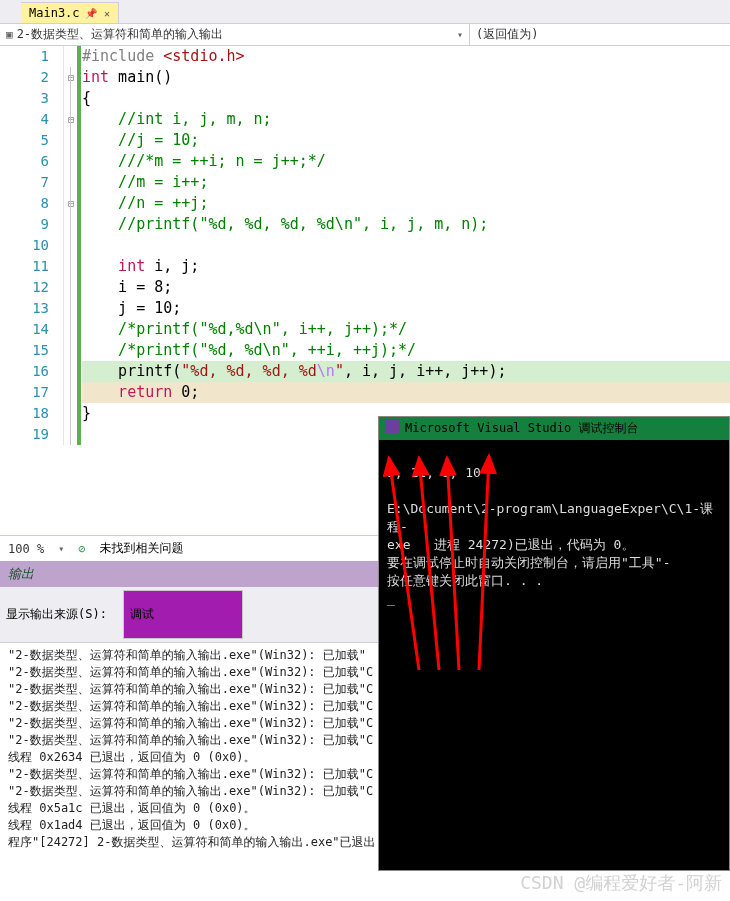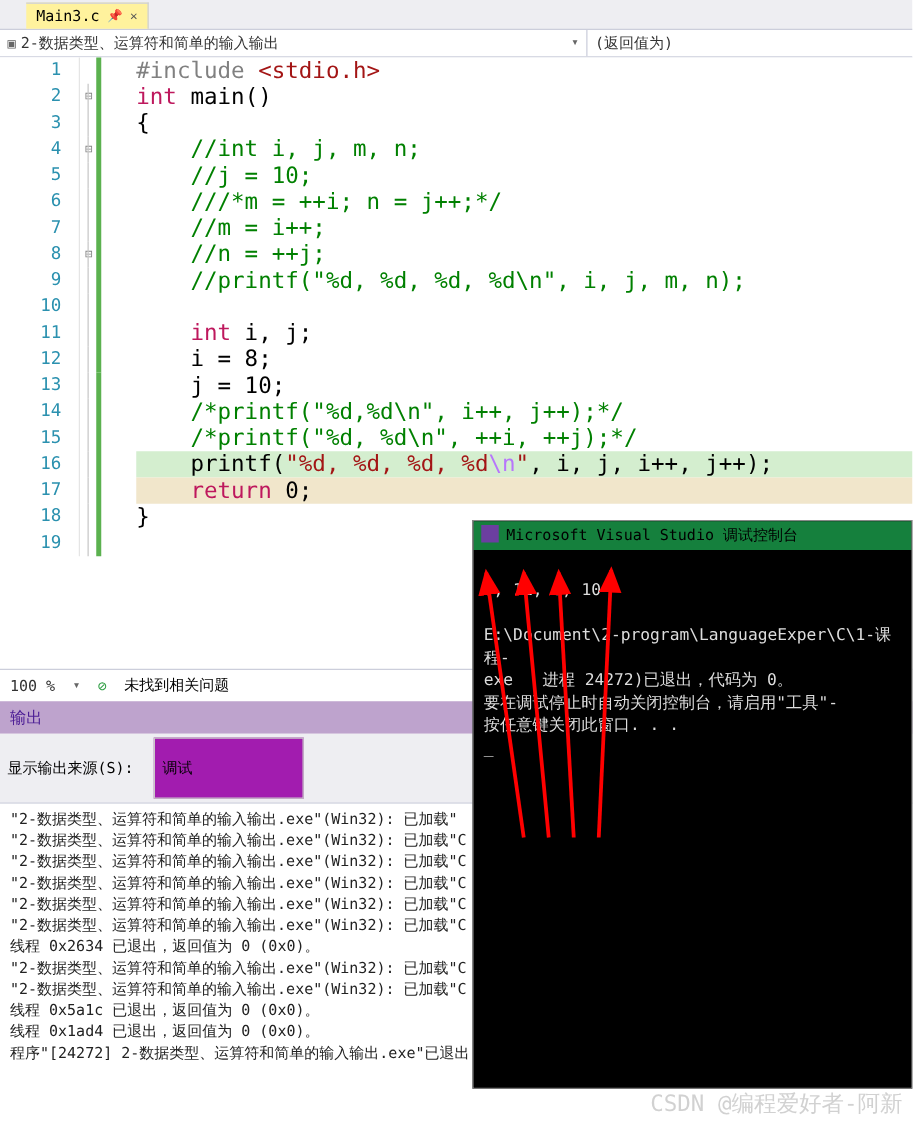--- a/index.html
+++ b/index.html
@@ -83,24 +83,23 @@
   position: absolute;
   left: 6px;
   top: 0;
   bottom: 0;
   width: 1px;
   background: #c8c8c8;
 }
 .code {
   flex: 1;
   font-family: Consolas, monospace;
-  font-size: 18px;
+  font-size: 15px;
   padding-left: 4px;
   position: relative;
-  margin-left: 27px;
 }
 .code .line {
   height: 21px;
   line-height: 21px;
   white-space: pre;
   position: relative;
 }
 .code .hl { background: #d4eecf; }
 .code .hl2 { background: #f1e6cb; }
 .greenbar {
@@ -125,23 +124,24 @@
   border-top: 1px solid #cccedb;
   background: #fff;
   font-size: 12px;
   gap: 14px;
   padding: 0 8px;
 }
 .zoom { color: #333; }
 .ok-icon { color: #2f9e44; }
 .output-header {
   background: #bea3cd;
-  color: #4c1d95;
+  color: #14532d;
   padding: 4px 8px;
   font-size: 13px;
+  font-style: italic;
 }
 .output-toolbar {
   background: #eeeef2;
   padding: 3px 6px;
   font-size: 12px;
   border-bottom: 1px solid #cccedb;
   display: flex;
   align-items: center;
   gap: 16px;
 }

